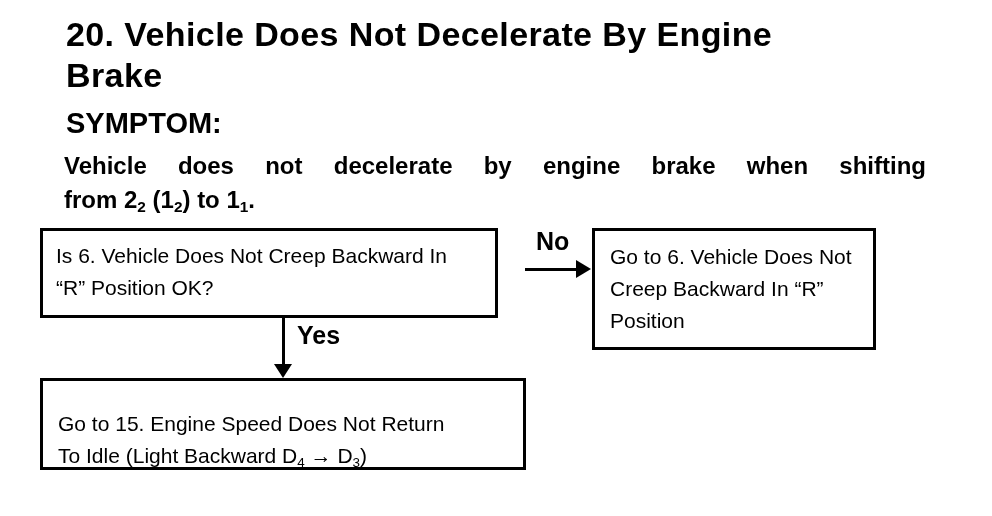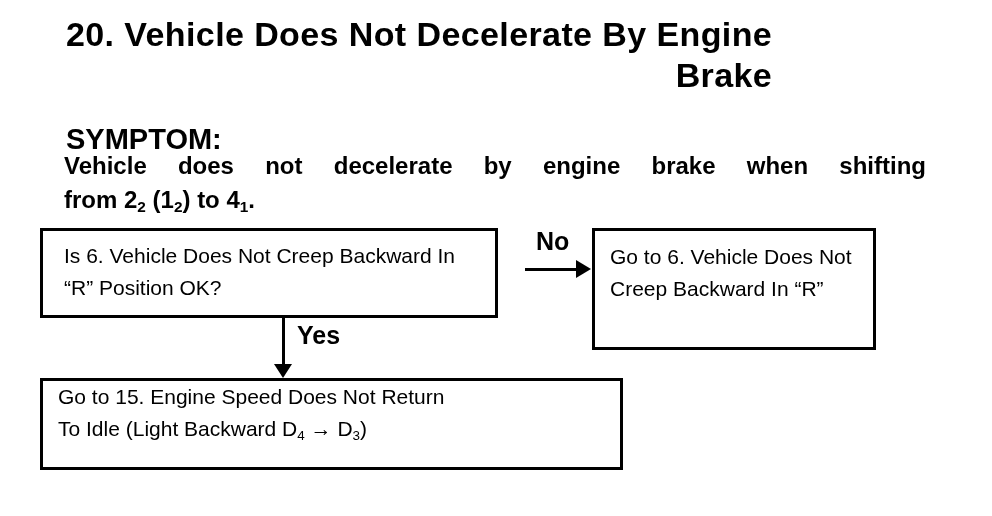--- a/index.html
+++ b/index.html
@@ -14,30 +14,28 @@
   }
   .page-title {
     position: absolute;
     left: 66px;
     top: 14px;
     font-size: 34px;
     font-weight: bold;
     line-height: 41px;
     letter-spacing: 0.4px;
     white-space: nowrap;
-    text-align: right;
   }
   .symptom-heading {
     position: absolute;
     left: 66px;
     top: 107px;
     font-size: 29px;
     font-weight: bold;
     white-space: nowrap;
-    margin-top: 16px;
   }
   .symptom-body {
     position: absolute;
     left: 64px;
     top: 149px;
     width: 862px;
     font-size: 24px;
     font-weight: bold;
     line-height: 34px;
   }
@@ -61,23 +59,23 @@
   }
   .fc-box {
     position: absolute;
     border: 3px solid #000;
     background: #fff;
     font-size: 21px;
     line-height: 32px;
     color: #000;
   }
   .fc-box div { white-space: nowrap; }
-  .box-question { left: 40px; top: 228px; width: 458px; height: 90px; padding: 9px 21px; }
+  .box-question { left: 40px; top: 228px; width: 458px; height: 90px; padding: 9px 13px; }
   .box-no-target { left: 592px; top: 228px; width: 284px; height: 122px; padding: 10px 15px; }
-  .box-yes-target { left: 40px; top: 378px; width: 583px; height: 92px; padding: 0 15px; }
+  .box-yes-target { left: 40px; top: 378px; width: 486px; height: 92px; padding: 27px 15px; }
   .branch-label {
     position: absolute;
     font-size: 25px;
     line-height: 28px;
     white-space: nowrap;
     font-weight: bold;
   }
   .no-label { left: 536px; top: 227px; }
   .yes-label { left: 297px; top: 321px; }
   .arrow-h-line { position: absolute; left: 525px; top: 268px; width: 52px; height: 3px; background: #000; }
@@ -102,35 +100,36 @@
     <div>20. Vehicle Does Not Decelerate By Engine</div>
     <div>Brake</div>
   </div>
 
   <div class="symptom-heading">SYMPTOM:</div>
 
   <div class="symptom-body">
     <div class="symptom-line1">
         <span style="word-spacing: 24.5586px;">Vehicle does not decelerate by engine brake when shifting</span>
       </div>
-    <div class="symptom-line2"><span>from 2</span><sub>2</sub><span> (1</span><sub>2</sub><span>) to 4</span><sub>1</sub><span>.</span></div>
+    <div class="symptom-line2"><span>from 2</span><sub>2</sub><span> (1</span><sub>2</sub><span>) to 1</span><sub>1</sub><span>.</span></div>
   </div>
 
   <div class="fc-box box-question">
     <div>Is 6. Vehicle Does Not Creep Backward In</div>
     <div>“R” Position OK?</div>
   </div>
 
   <div class="branch-label no-label">No</div>
   <div class="arrow-h-line"></div>
   <div class="arrow-h-head"></div>
 
   <div class="fc-box box-no-target">
     <div>Go to 6. Vehicle Does Not</div>
     <div>Creep Backward In “R”</div>
+    <div>Position</div>
   </div>
 
   <div class="branch-label yes-label">Yes</div>
   <div class="arrow-v-line"></div>
   <div class="arrow-v-head"></div>
 
   <div class="fc-box box-yes-target">
     <div>Go to 15. Engine Speed Does Not Return</div>
     <div><span>To Idle (Light Backward D</span><sub>4</sub><span> → D</span><sub>3</sub><span>)</span></div>
   </div>

